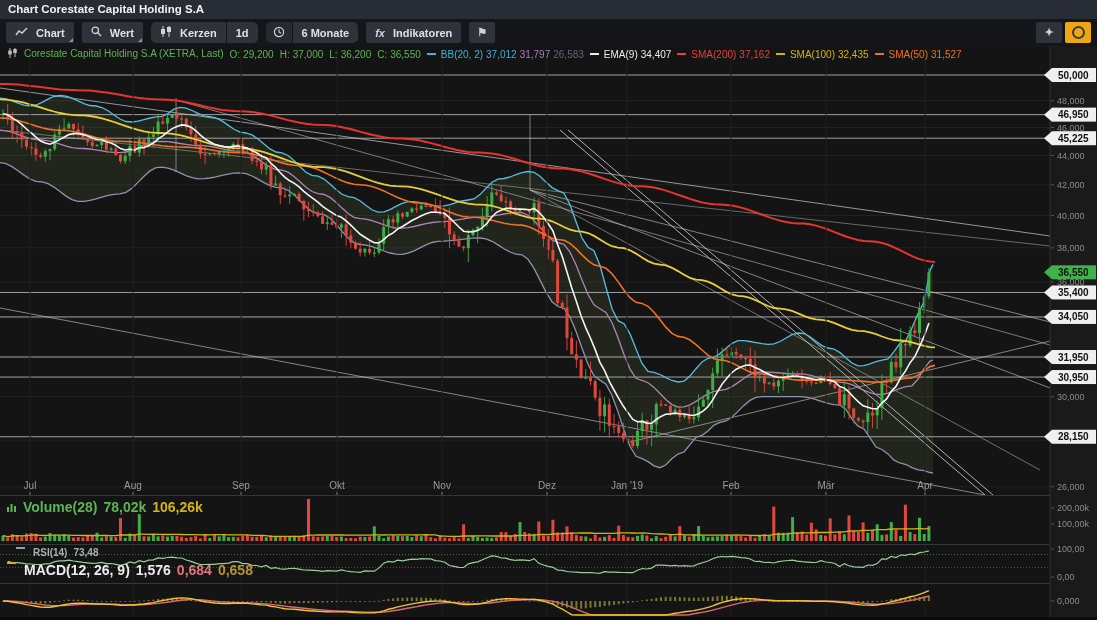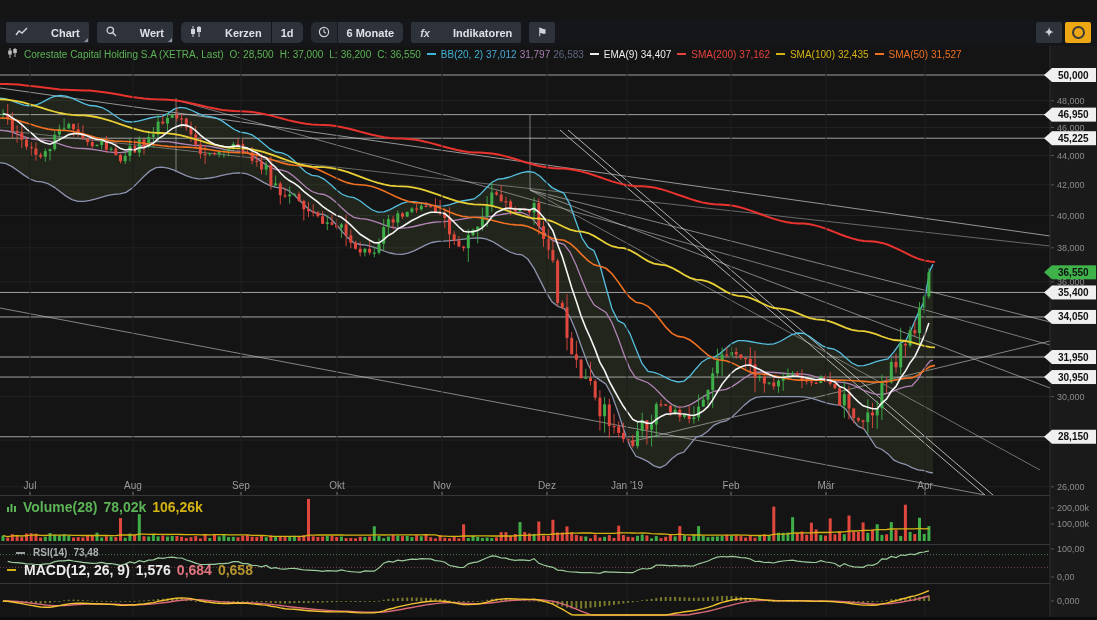--- a/index.html
+++ b/index.html
@@ -3,53 +3,54 @@
 <meta charset="utf-8">
 <style>
   html,body{margin:0;padding:0;background:#000;}
   .app{position:relative;width:1097px;height:620px;overflow:hidden;background:#141414;
        font-family:"Liberation Sans",sans-serif;-webkit-font-smoothing:antialiased;}
   .titlebar{position:absolute;left:0;top:0;width:100%;height:19px;background:#272c35;
             color:#f2f2f2;font-size:11.5px;font-weight:bold;line-height:19px;padding-left:8px;
             box-sizing:border-box;z-index:30;}
   .toolbar{position:absolute;left:0;top:19px;width:100%;height:27px;background:#14161a;
            display:flex;align-items:center;gap:8px;padding:0 6px;box-sizing:border-box;z-index:30;}
-  .tbtn{position:relative;display:inline-flex;align-items:center;gap:23px;height:21px;padding:0 9px;
+  .tbtn{position:relative;display:inline-flex;align-items:center;gap:8px;height:21px;padding:0 9px;
         background:#2e323b;border:0;border-radius:2px;color:#dfe1e6;font-family:"Liberation Sans",sans-serif;
         font-size:11px;font-weight:bold;cursor:pointer;}
   .caret{position:absolute;right:1px;bottom:1px;width:0;height:0;
          border-left:4px solid transparent;border-bottom:4px solid #8b93a1;}
   .grp{display:inline-flex;border-radius:5px;overflow:hidden;gap:1px;background:#14161a;}
   .grp .tbtn{border-radius:0;}
   .seg-dark{background:#262a31;}
   .right-tools{margin-left:auto;display:inline-flex;gap:3px;}
   .ico-btn{width:26px;justify-content:center;padding:0;}
   .yellow{background:#eda712;color:#2b2b2b;}
   .ring{display:inline-block;width:9px;height:9px;border:2px solid #3a3a3a;border-radius:50%;}
   .fx{font-style:italic;font-weight:bold;font-size:11px;color:#cfd3da;}
   svg.chart{position:absolute;left:0;top:0;z-index:5;}
-  .lg{position:absolute;z-index:20;white-space:nowrap;display:flex;align-items:center;gap:6px;}
+  .lg{position:absolute;z-index:20;white-space:nowrap;display:flex;gap:6px;}
   .lg1{left:7px;top:48px;font-size:10px;}
   .lg2{left:7px;top:62px;font-size:11px;font-weight:bold;color:#e6e6e6;gap:5px;}
   .lgv{left:7px;top:499px;font-size:14px;font-weight:bold;}
   .lgr{left:16px;top:547px;font-size:10px;font-weight:bold;color:#a9b0b0;}
   .lgm{left:7px;top:562px;font-size:14px;font-weight:bold;}
   .g{color:#5cb457}.w{color:#ececec}.red{color:#e8423c}.yel{color:#d3b312}.org{color:#f07122}
   .cyl{color:#3fb5d6}.cyv{color:#4aa8d8}.pu{color:#a87fb0}.sl{color:#5c6680}
   .pk{color:#e2757f}.ol{color:#b5952f}.gy{color:#a9b0b0}
   .sw{display:inline-block;width:9px;height:2px;margin-right:2px;vertical-align:middle;}
   .sw.cy{background:#3fb5d6}.sw.w{background:#ececec}.sw.r{background:#e8423c}
   .sw.y{background:#d3b312}.sw.o{background:#f07122}.sw.gy{background:#9aa0a0}
   .item{display:inline-flex;align-items:center;gap:3px;}
 </style>
 </head>
 <body>
 
 <div class="app">
 
+  <div class="titlebar">Chart Corestate Capital Holding S.A</div>
 
   <div class="toolbar">
     <button class="tbtn">
       <span>
         <svg width="13" height="10" viewBox="0 0 13 10">
             <polyline points="1,8 4,4 7,6 12,1" stroke="#cfd3da" stroke-width="1.4" fill="none"></polyline>
           </svg>
       </span>
       <span>Chart</span>
       <span class="caret"></span>
@@ -1061,21 +1062,21 @@
       <svg width="11" height="10" viewBox="0 0 11 10">
           <line x1="3" y1="0" x2="3" y2="10" stroke="#bbb" stroke-width="1"></line>
           <rect x="1.2" y="2.5" width="3.6" height="4" fill="#bbb"></rect>
           <line x1="8" y1="0" x2="8" y2="9" stroke="#bbb" stroke-width="1"></line>
           <rect x="6.2" y="1" width="3.6" height="4" fill="#bbb"></rect>
         </svg>
     </span>
     <span class="g">Corestate Capital Holding S.A (XETRA, Last)</span>
     <span class="item g">
         <span>O:</span>
-        <span>28,500</span>
+        <span>29,200</span>
       </span>
     <span class="item g">
         <span>H:</span>
         <span>37,000</span>
       </span>
     <span class="item g">
         <span>L:</span>
         <span>36,200</span>
       </span>
     <span class="item g">

